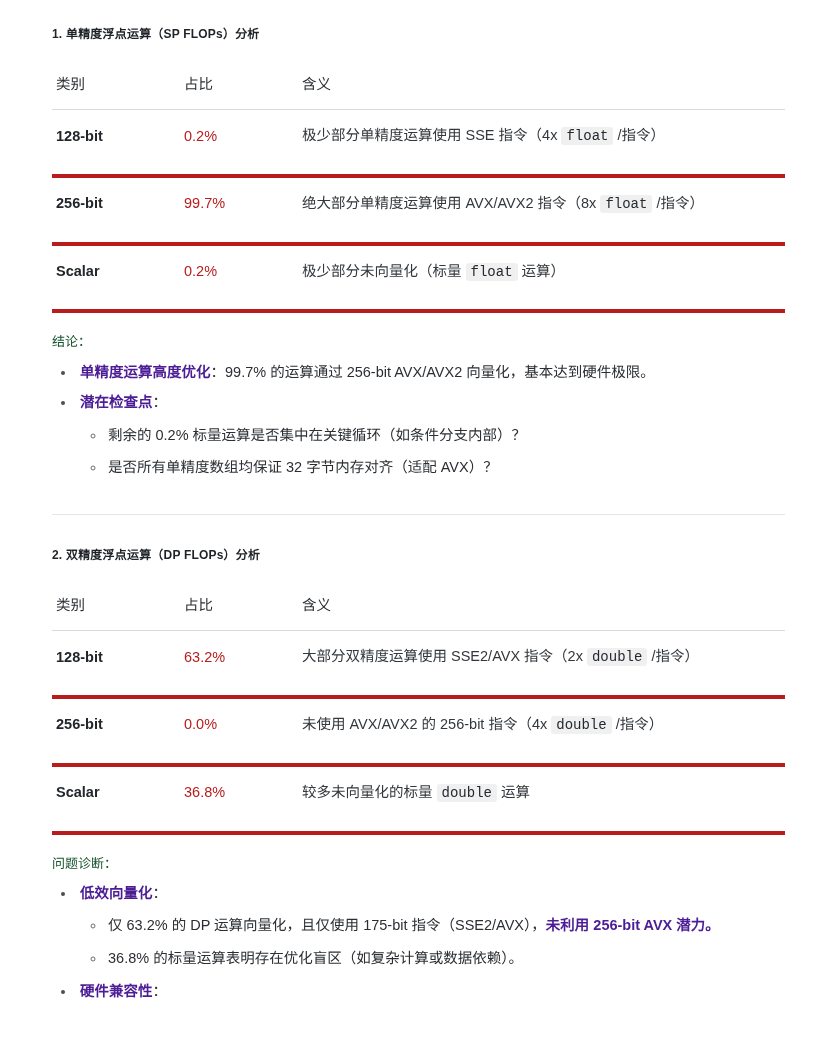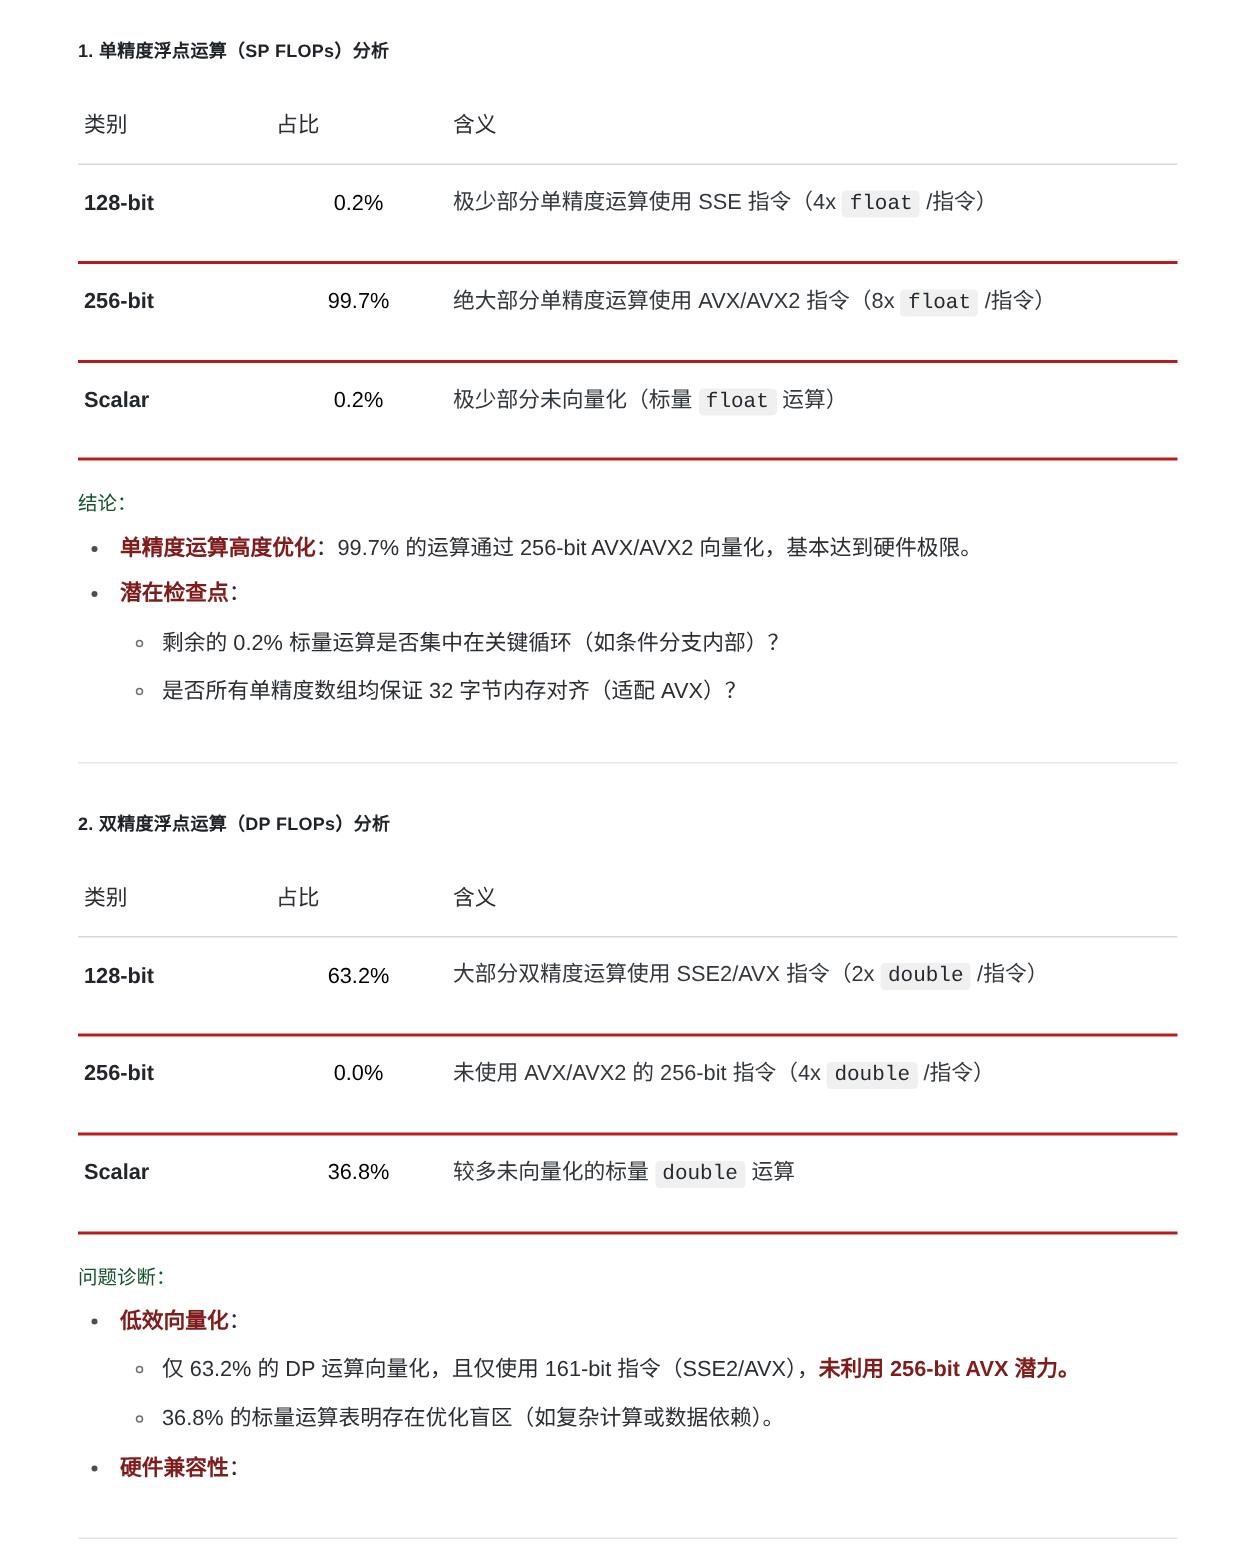--- a/index.html
+++ b/index.html
@@ -35,34 +35,33 @@
   table.data-table th {
     text-align: left;
     font-weight: normal;
     font-size: 14.5px;
     color: #2b2f33;
     padding: 6px 4px 12px 4px;
     border-bottom: 1px solid #d6d9dd;
   }
   table.data-table td {
     padding: 13px 4px 25px 4px;
-    border-bottom: 2px solid #b91c1c;
+    border-bottom: 4px solid #b91c1c;
     vertical-align: middle;
     font-size: 14.5px;
     color: #33383d;
   }
   table.data-table td.cat {
     font-weight: bold;
     color: #22262a;
     width: 120px;
   }
   table.data-table td.pct {
     width: 110px;
-    color: #000000;
-    text-align: center;
+    color: #b91c1c;
   }
   table.data-table th.col-cat { width: 120px; }
   table.data-table th.col-pct { width: 110px; }
   code.inline {
     font-family: "Liberation Mono", "DejaVu Sans Mono", monospace;
     background: #f0f0f0;
     border-radius: 3px;
     padding: 1px 5px;
     font-size: 14px;
     color: #24292f;
@@ -91,21 +90,21 @@
     padding-left: 26px;
     list-style-type: circle;
   }
   ul.l2 > li {
     margin: 8px 0;
     padding-left: 2px;
   }
   ul.l2 > li::marker {
     color: #6a6f75;
   }
-  b, strong { font-weight: bold; color: #7f1d1d; }
+  b, strong { font-weight: bold; color: #4c1d95; }
   hr.sep {
     border: none;
     border-top: 1px solid #e4e7ea;
     margin: 34px 0 30px 0;
   }
   .txt { display: inline; }
 </style>
 </head>
 <body>
 
@@ -188,21 +187,21 @@
         </tr>
       </tbody>
     </table>
 
     <div class="lead">问题诊断：</div>
 
     <ul class="l1">
       <li>
         <strong>低效向量化</strong><span class="txt">：</span>
         <ul class="l2">
-          <li><span class="txt">仅 63.2% 的 DP 运算向量化，且仅使用 161-bit 指令（SSE2/AVX），</span><strong>未利用 256-bit AVX 潜力。</strong></li>
+          <li><span class="txt">仅 63.2% 的 DP 运算向量化，且仅使用 175-bit 指令（SSE2/AVX），</span><strong>未利用 256-bit AVX 潜力。</strong></li>
           <li><span class="txt">36.8% 的标量运算表明存在优化盲区（如复杂计算或数据依赖）。</span></li>
         </ul>
       </li>
       <li>
         <strong>硬件兼容性</strong><span class="txt">：</span>
       </li>
     </ul>
   </section>
 
   <hr class="sep">

